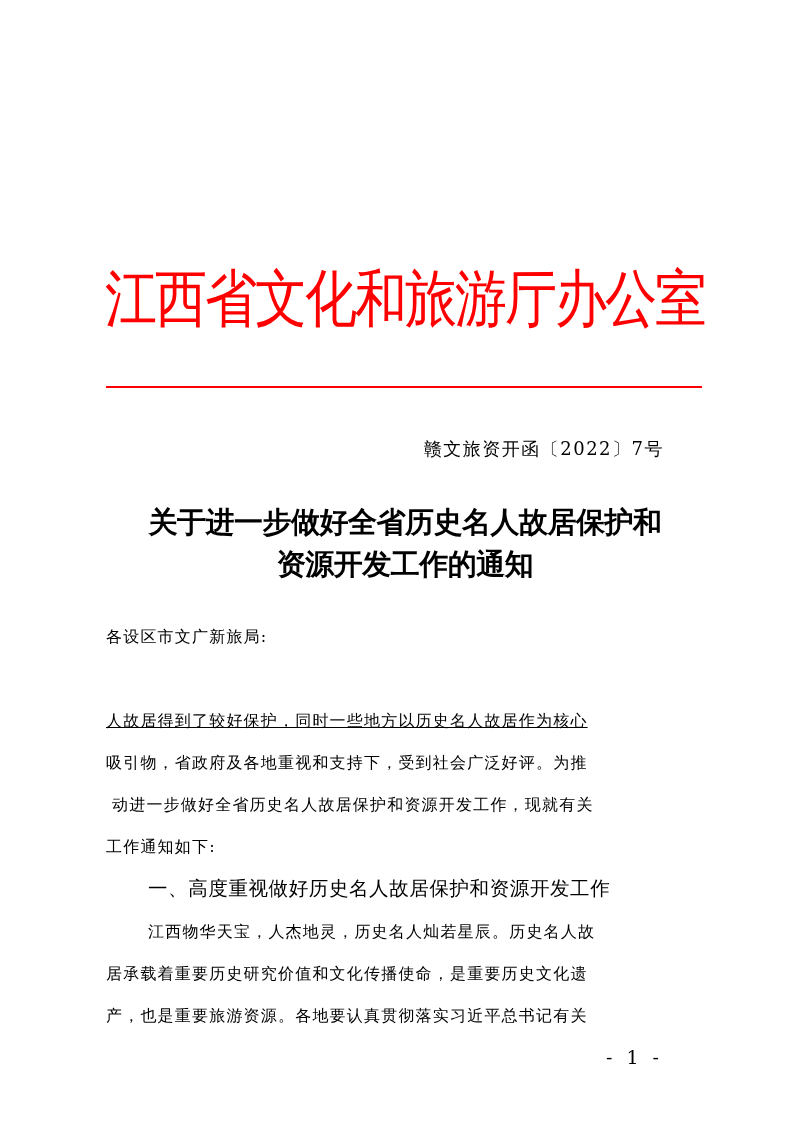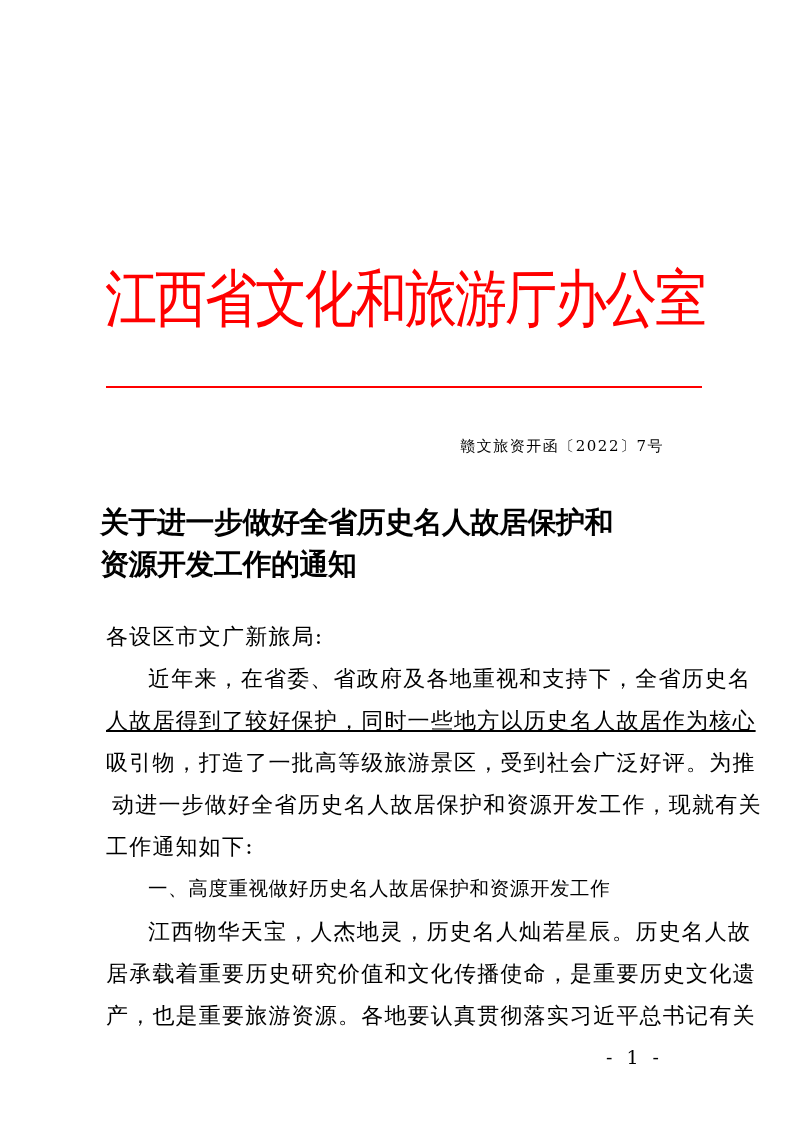--- a/index.html
+++ b/index.html
@@ -4,47 +4,46 @@
   <style>
     html, body { margin: 0; padding: 0; background: #ffffff; }
     body { width: 800px; height: 1132px; position: relative; overflow: hidden;
            font-family: "DejaVu Serif", "Liberation Serif", serif; color: #000; }
     .page { position: absolute; left: 0; top: 0; width: 763px; height: 1132px; background: #fff; }
     .org-title { position: absolute; left: 100px; top: 258px; width: 610px; text-align: center;
                  color: #ff0000; font-size: 52px; letter-spacing: -2px; white-space: nowrap;
                  font-family: "DejaVu Serif", "Liberation Serif", serif; font-weight: normal;
                  transform: scaleY(1.2); transform-origin: center top; }
     .red-rule { position: absolute; left: 106px; top: 386px; width: 596px; height: 2px; background: #ff0000; }
-    .doc-number { position: absolute; right: 99px; top: 437px; font-size: 15px; letter-spacing: 1.5px;
+    .doc-number { position: absolute; right: 99px; top: 437px; font-size: 18px; letter-spacing: 1.5px;
                   white-space: nowrap; }
-    .doc-title { position: absolute; left: 100px; width: 610px; 
+    .doc-title { position: absolute; left: 100px; width: 610px; text-align: center;
                  font-size: 29px; font-weight: bold; white-space: nowrap; letter-spacing: -0.5px; }
     .doc-title.l1 { top: 503px; }
     .doc-title.l2 { top: 545px; }
-    .body-line { position: absolute; left: 106px; width: 596px; font-size: 22px; white-space: nowrap;
+    .body-line { position: absolute; left: 106px; width: 596px; font-size: 16px; white-space: nowrap;
                  letter-spacing: 1.2px; line-height: 24px; }
     .indent { left: 148px; width: 554px; }
     .heading { font-family: "DejaVu Sans", "Liberation Sans", sans-serif; font-size: 19.5px; letter-spacing: 0.6px; }
     .page-num { position: absolute; right: 100px; top: 1008px; font-size: 19px; letter-spacing: 4px; white-space: nowrap; }
   </style>
 </head>
 <body>
 
 <div class="page">
   <div class="org-title">江西省文化和旅游厅办公室</div>
   <div class="red-rule"></div>
   <div class="doc-number">赣文旅资开函〔2022〕7号</div>
 
   <div class="doc-title l1">关于进一步做好全省历史名人故居保护和</div>
   <div class="doc-title l2">资源开发工作的通知</div>
 
   <div class="body-line" style="top:625px;">各设区市文广新旅局:</div>
-  <div class="body-line indent" style="top:667px;">近年来，在省委、省政府及各地重视和支持下，全省历史名</div>
   <div class="body-line" style="top:709px;text-decoration:underline;">人故居得到了较好保护，同时一些地方以历史名人故居作为核心</div>
-  <div class="body-line" style="top:751px;">吸引物，打造了一批高等级旅游景区，受到社会广泛好评。为推</div>
+  <div class="body-line" style="top:751px;">吸引物，省政府及各地重视和支持下，受到社会广泛好评。为推</div>
   <div class="body-line" style="top:793px;margin-left:6px;">动进一步做好全省历史名人故居保护和资源开发工作，现就有关</div>
   <div class="body-line" style="top:835px;">工作通知如下:</div>
 
   <div class="body-line indent heading" style="top:877px;">一、高度重视做好历史名人故居保护和资源开发工作</div>
 
   <div class="body-line indent" style="top:920px;">江西物华天宝，人杰地灵，历史名人灿若星辰。历史名人故</div>
   <div class="body-line" style="top:962px;">居承载着重要历史研究价值和文化传播使命，是重要历史文化遗</div>
   <div class="body-line" style="top:1004px;">产，也是重要旅游资源。各地要认真贯彻落实习近平总书记有关</div>
 
   <div class="page-num" style="top:1046px;">- 1 -</div>

